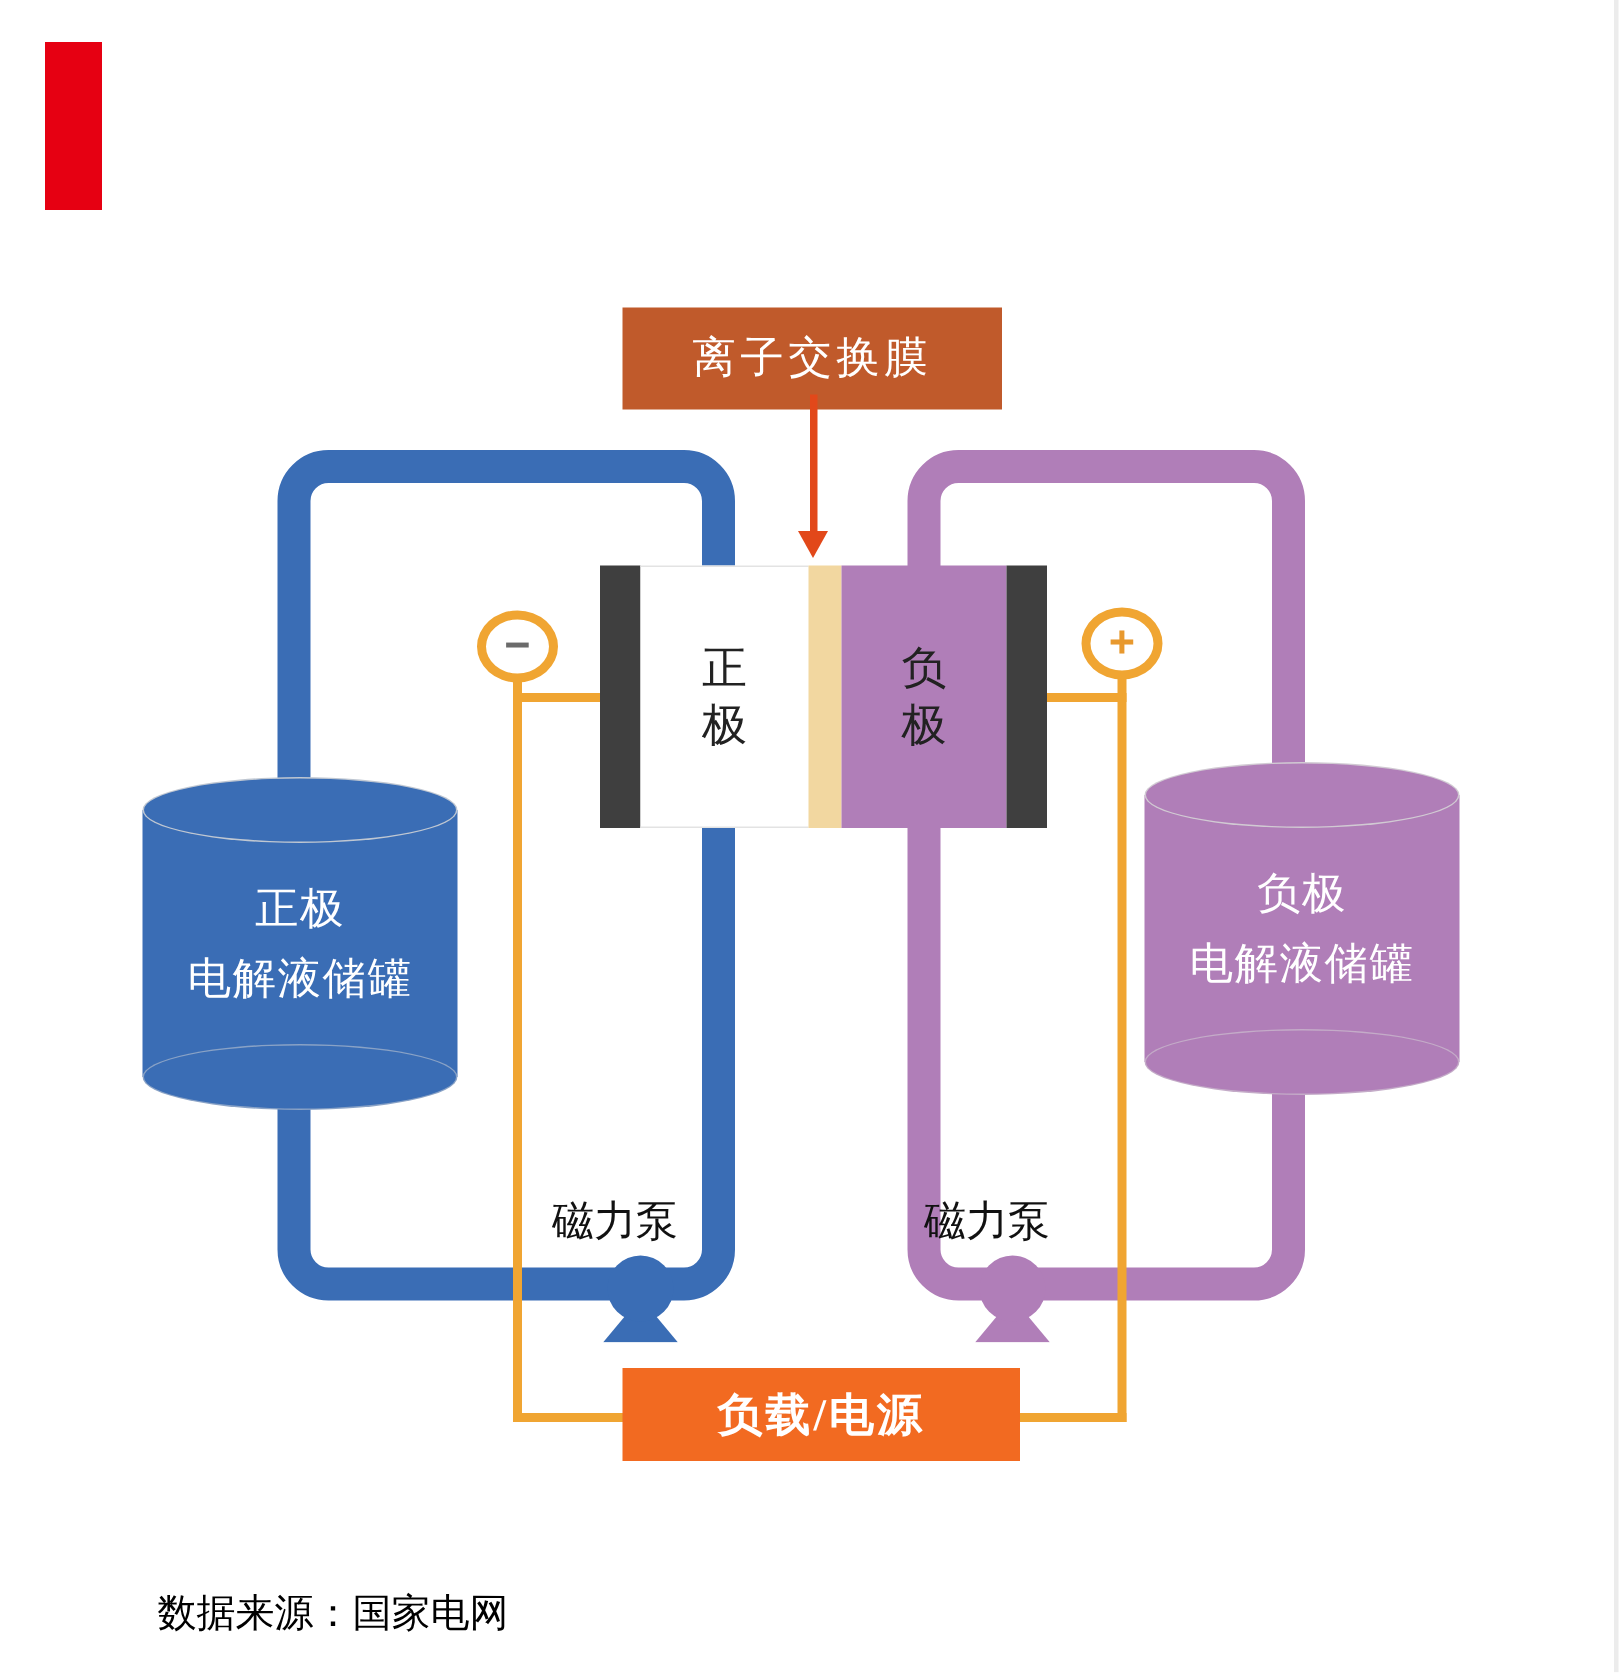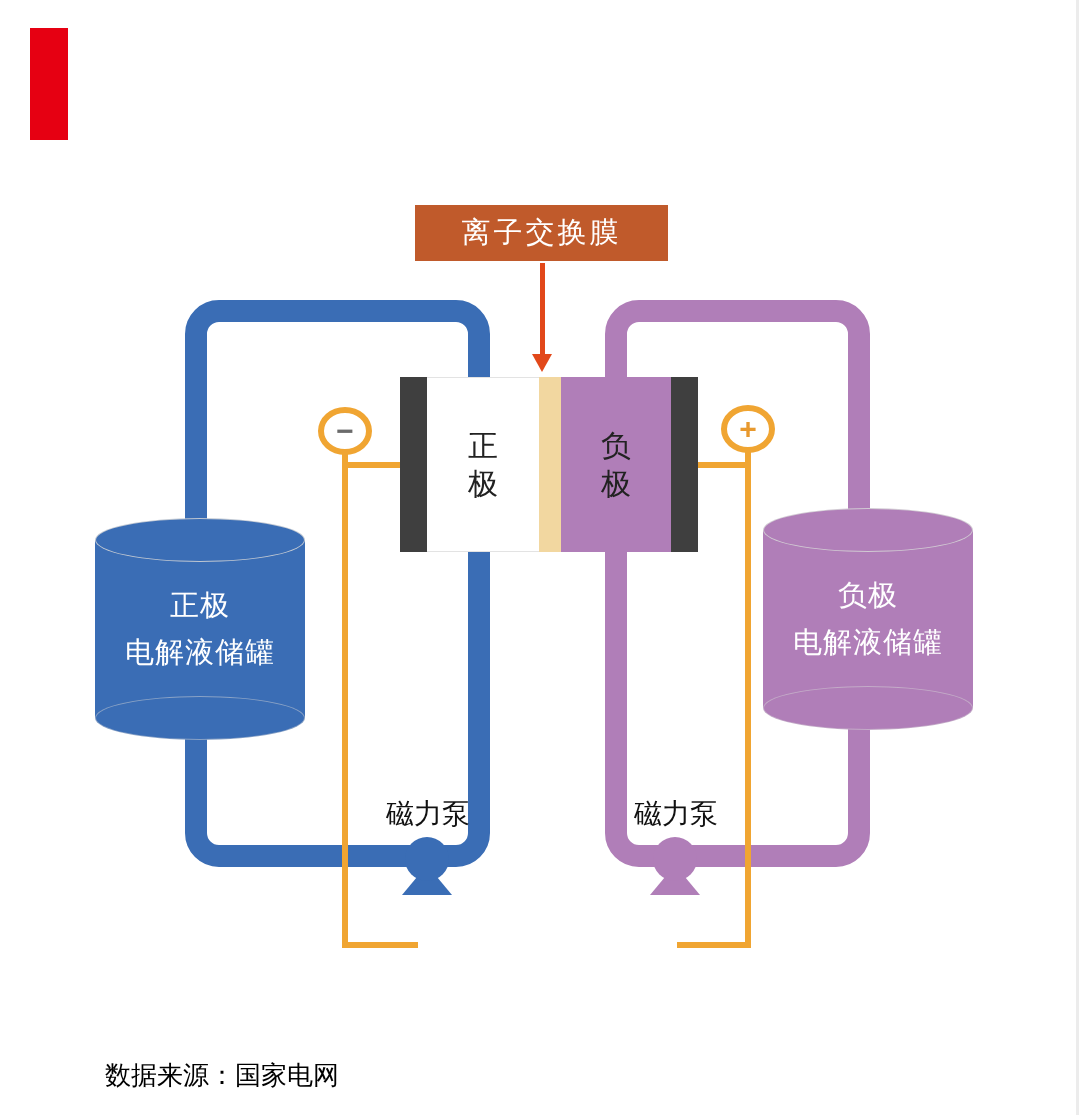--- a/index.html
+++ b/index.html
@@ -14,21 +14,21 @@
 
   .red-bar { left:30px; top:28px; width:38px; height:112px; background:var(--accent-red,#E60012); }
 
   .title {
     left:105px; top:52px; font-family:"Liberation Sans", sans-serif;
     font-weight:700; font-size:36px; color:#111; letter-spacing:1px; white-space:nowrap;
   }
 
   
   .membrane-box {
-    left:415px; top:205px; width:253px; height:56px; background:var(--membrane-box,#C05A2B);
+    left:415px; top:205px; width:253px; height:68px; background:var(--membrane-box,#C05A2B);
     display:flex; align-items:center; justify-content:center;
     color:#fff; font-size:29px; letter-spacing:3px;
   }
   .arrow-line { left:540px; top:263px; width:5px; height:94px; background:var(--arrow-orange,#E2481A); }
   .arrow-head {
     left:532px; top:354px; width:0; height:0;
     border-left:10px solid transparent; border-right:10px solid transparent;
     border-top:18px solid var(--arrow-orange,#E2481A);
   }
 
@@ -76,21 +76,21 @@
   .electrode { top:377px; width:27px; height:175px; background:var(--electrode-dark,#3F3F3F); }
   .electrode-left  { left:400px; }
   .electrode-right { left:671px; }
   .half-cell { top:377px; height:175px; display:flex; align-items:center; justify-content:center; }
   .half-pos { left:427px; width:112px; background:#fff; border-top:1px solid #e3e3e3; border-bottom:1px solid #e3e3e3; }
   .half-neg { left:561px; width:110px; background:var(--pipe-purple,#B07EB8); }
   .membrane-strip { left:539px; top:377px; width:22px; height:175px; background:var(--membrane-tan,#F2D7A0); }
   .stacked { width:34px; text-align:center; font-size:30px; line-height:1.25; color:#222; }
 
   
-  .pump-label { top:795px; width:120px; text-align:center; font-size:28px; color:#111; }
+  .pump-label { top:795px; width:120px; text-align:left; font-size:28px; color:#111; }
   .pump-label-left  { left:368px; }
   .pump-label-right { left:616px; }
   .pump { width:50px; height:58px; }
   .pump-left  { left:402px; top:837px; }
   .pump-right { left:650px; top:837px; }
   .pump-circle { position:absolute; left:3px; top:0; width:44px; height:44px; border-radius:50%; }
   .pump-base { position:absolute; left:0; bottom:0; width:50px; height:30px; clip-path:polygon(50% 0, 0 100%, 100% 100%); }
   .pump-left  .pump-circle, .pump-left  .pump-base { background:var(--pipe-blue,#3A6DB5); }
   .pump-right .pump-circle, .pump-right .pump-base { background:var(--pipe-purple,#B07EB8); }
 
@@ -170,16 +170,19 @@
 
   <div class="abs pump pump-left">
     <div class="pump-base"></div>
     <div class="pump-circle"></div>
   </div>
   <div class="abs pump pump-right">
     <div class="pump-base"></div>
     <div class="pump-circle"></div>
   </div>
 
+  <div class="abs load-box">
+    <span>负载/电源</span>
+  </div>
 
   <div class="abs source">数据来源：国家电网</div>
 
 </div>
 
 </body></html>

